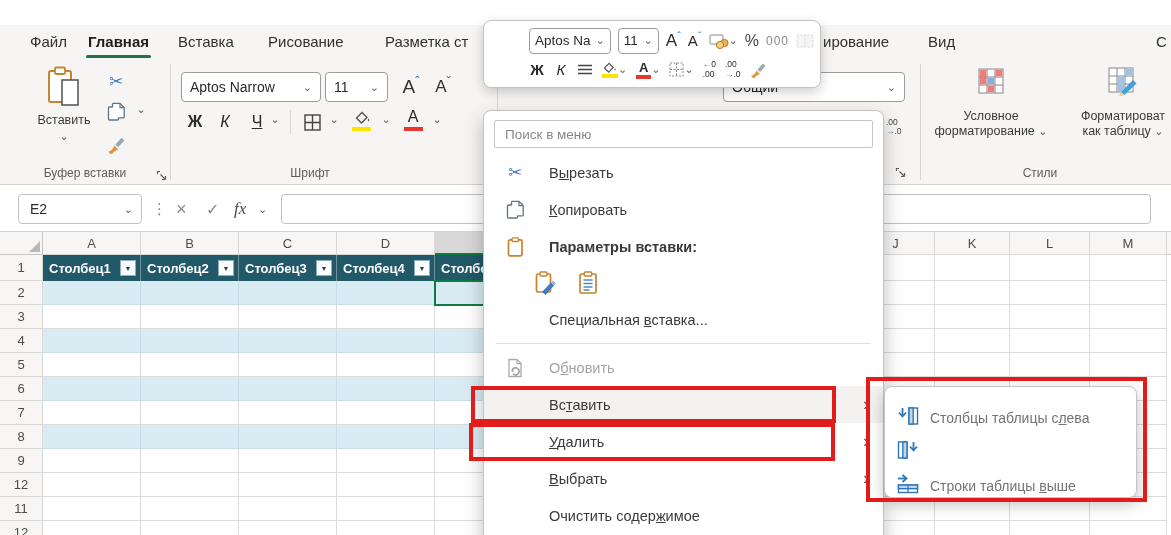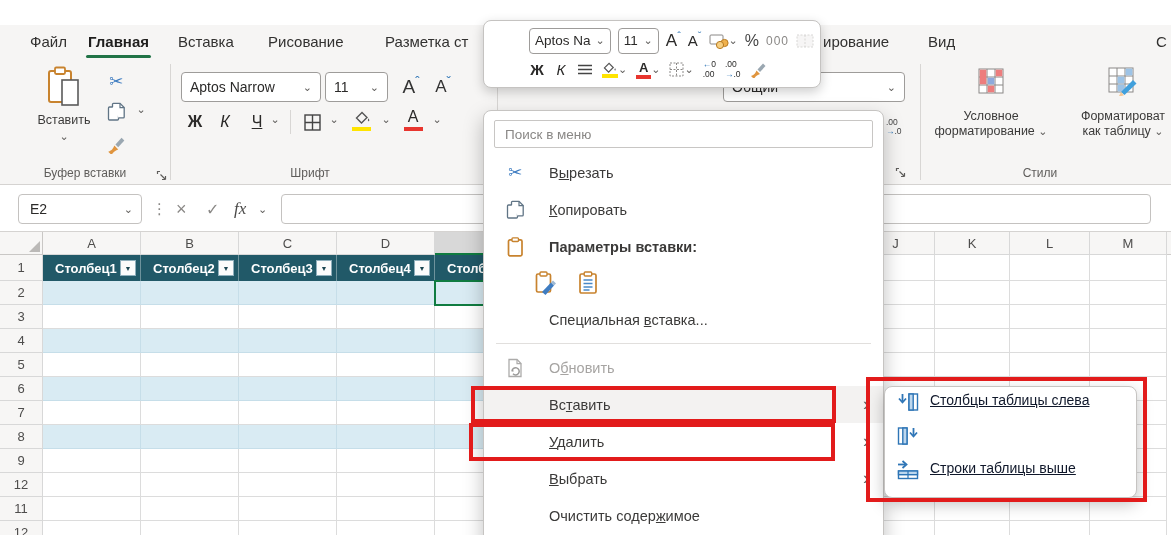--- a/index.html
+++ b/index.html
@@ -34,21 +34,21 @@
   .fbicon { position:absolute; top:8px; height:30px; display:flex; align-items:center; color:#8A8886; font-size:15px; }
 
   
   .colstrip { background:#F7F6F5; border-bottom:1px solid #CFCDCB; }
   .colhead, .rowhead { display:flex; align-items:center; justify-content:center; background:#F7F6F5; font-size:13px; color:#4E4D4C; border-right:1px solid #D8D8D8; border-bottom:1px solid #D8D8D8; }
   .colhead.sel { background:#D8D8D8; border-bottom:2px solid #107C41; }
   .corner { background:#F7F6F5; border-right:1px solid #C9C7C5; border-bottom:1px solid #C9C7C5; }
   .corner .tri { position:absolute; right:2px; bottom:2px; width:0; height:0; border-left:11px solid transparent; border-bottom:11px solid #BBB9B7; }
   .cell { background:#fff; border-right:1px solid #DCDCDC; border-bottom:1px solid #DCDCDC; }
   .cell.band { background:#D9EBF3; border-right:1px solid #C6DEE9; border-bottom:1px solid #C6DEE9; }
-  .thcell { display:flex; align-items:center; padding-left:12px; font-size:13px; font-weight:bold; color:#fff; border-right:1px solid rgba(255,255,255,0.35); }
+  .thcell { display:flex; align-items:center; padding-left:6px; font-size:13px; font-weight:bold; color:#fff; border-right:1px solid rgba(255,255,255,0.35); }
   .thcell .flt { position:absolute; right:4px; top:50%; transform:translateY(-50%); width:16px; height:16px; background:#FBFBFB; border:1px solid #8FAFBC; display:flex; align-items:center; justify-content:center; font-size:7px; color:#1D4653; }
   .selbox { border:2px solid #107C41; background:transparent; }
 
   
   #minibar { left:483px; top:20px; width:338px; height:68px; background:#fff; border:1px solid #C5C3C1; border-radius:8px; box-shadow:0 4px 12px rgba(0,0,0,0.2); z-index:25; padding:5px 6px 3px 6px; }
   .mrow { display:flex; align-items:center; height:29px; gap:7px;padding-left:39px; }
   .mcombo { border:1px solid #9E9C9A; border-radius:4px; height:26px; display:flex; align-items:center; font-size:13.5px; padding:0 5px; color:#2B2A29; }
   .mico { display:flex; align-items:center; justify-content:center; color:#2B2A29; }
 
   
@@ -62,21 +62,21 @@
   .menu-item.bold .mi-label { font-weight:bold; }
   .menu-item.disabled { color:#A6A4A2; }
   .menu-item.hover { background:#F3F2F1; }
   .menu-sep { height:11px; position:relative; }
   .menu-sep::after { content:""; position:absolute; left:12px; right:12px; top:5px; height:1px; background:#E1DFDD; }
   .paste-row { height:36px; display:flex; align-items:center; padding-left:48px; gap:15px; }
   .paste-row .popt { width:27px; height:27px; display:flex; align-items:center; justify-content:center; border:1px solid transparent; }
 
   
   #submenu { left:884px; top:386px; width:253px; height:112px; background:#fff; border:1px solid #C6C4C2; border-radius:8px; box-shadow:0 6px 16px rgba(0,0,0,0.25); z-index:30; padding:5px 0; }
-  .sm-item { height:34px; display:flex; align-items:flex-start; font-size:14px; color:#0f172a;text-decoration:underline; }
+  .sm-item { height:34px; display:flex; align-items:flex-end; font-size:14px; color:#737373; }
   .sm-item .sm-icon { width:26px; margin-left:10px; display:flex; align-items:center; justify-content:center; }
   .sm-item .sm-label { margin-left:9px; white-space:nowrap; }
 
   .redbox { border:4px solid #E21B1B; background:transparent; z-index:40; pointer-events:none; }
   u { text-decoration:underline; }
 </style>
 </head>
 <body>
 
 <div id="app">

